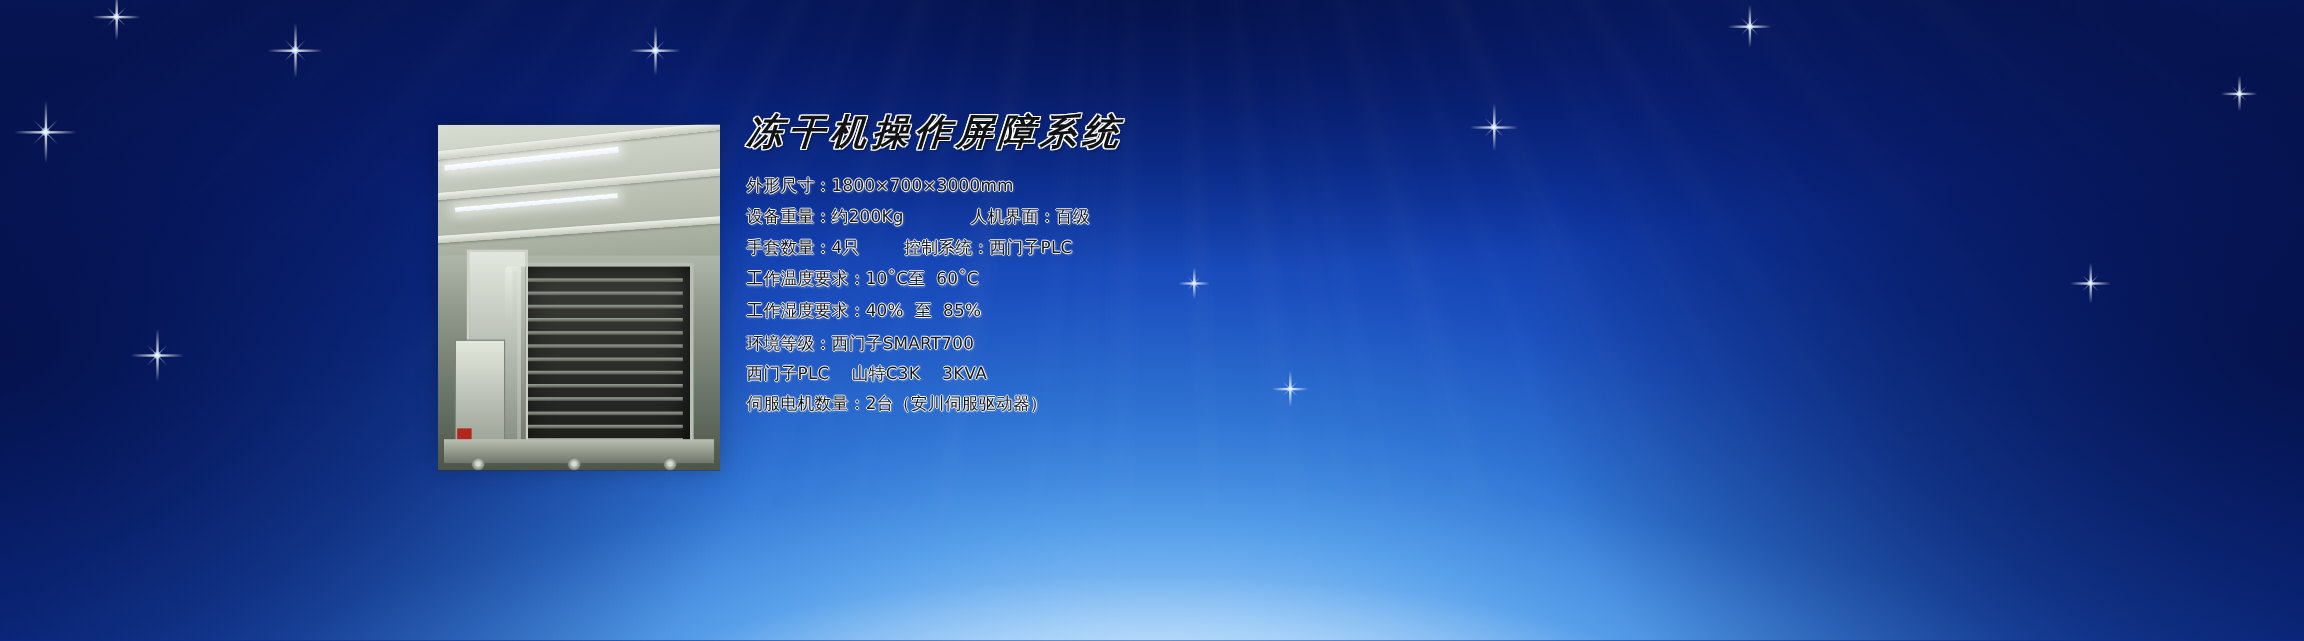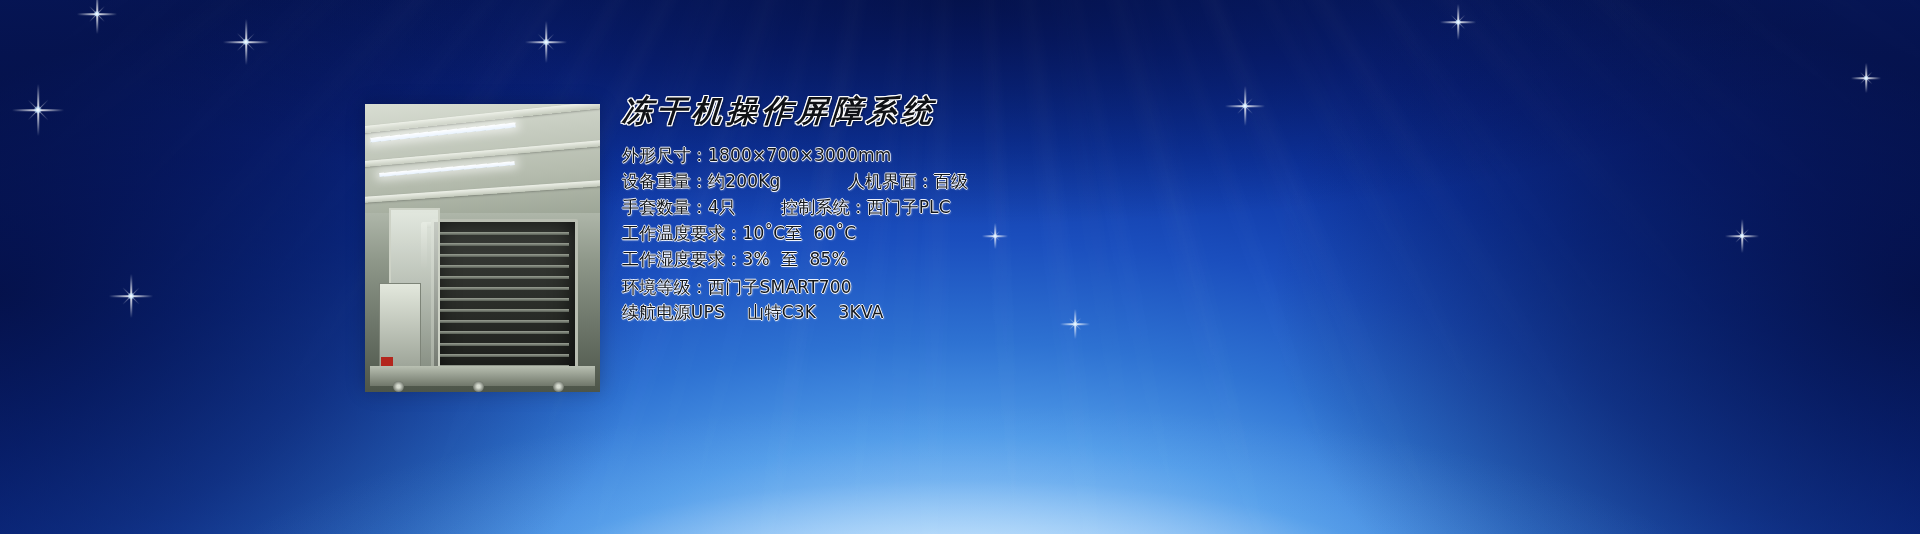--- a/index.html
+++ b/index.html
@@ -148,21 +148,21 @@
        1px 0 0 #fff, -1px 0 0 #fff, 0 1px 0 #fff, 0 -1px 0 #fff,
        1px 1px 0 #fff, -1px 1px 0 #fff, 1px -1px 0 #fff, -1px -1px 0 #fff,
        2px 2px 3px rgba(0,0,0,.35);
     font-style:italic;
     transform:skewX(-4deg);
     transform-origin:left center;
     white-space:nowrap;
   }
   .spec{
     font-family:"DejaVu Sans","Liberation Sans",sans-serif;
-    font-size:17px;color:#12161c;line-height:26px;
+    font-size:14px;color:#12161c;line-height:26px;
     white-space:pre;margin:0 0 0 2px;
     text-shadow:
       0.8px 0 0 rgba(255,255,255,.92), -0.8px 0 0 rgba(255,255,255,.92),
       0 0.8px 0 rgba(255,255,255,.92), 0 -0.8px 0 rgba(255,255,255,.92),
       1px 1px 2px rgba(255,255,255,.55);
     letter-spacing:.2px;
   }
   .spec.tight{line-height:25px;}
   .spec-gap{height:3px;}
 </style>
@@ -295,19 +295,20 @@
     </div>
   </div>
 
   <div class="content">
     <div class="title">冻干机操作屏障系统</div>
 
     <div class="spec">外形尺寸：1800×700×3000mm</div>
     <div class="spec">设备重量：约200Kg            人机界面：百级</div>
     <div class="spec">手套数量：4只        控制系统：西门子PLC</div>
     <div class="spec">工作温度要求：10˚C至  60˚C</div>
-    <div class="spec">工作湿度要求：3%  至  85%</div>
+    <div class="spec">工作湿度要求：40%  至  85%</div>
     <div class="spec-gap"></div>
     <div class="spec tight">环境等级：西门子SMART700</div>
-    <div class="spec tight">续航电源UPS    山特C3K    3KVA</div>
+    <div class="spec tight">西门子PLC    山特C3K    3KVA</div>
+    <div class="spec tight">伺服电机数量：2台（安川伺服驱动器）</div>
   </div>
 
 </div>
 
 </body></html>

